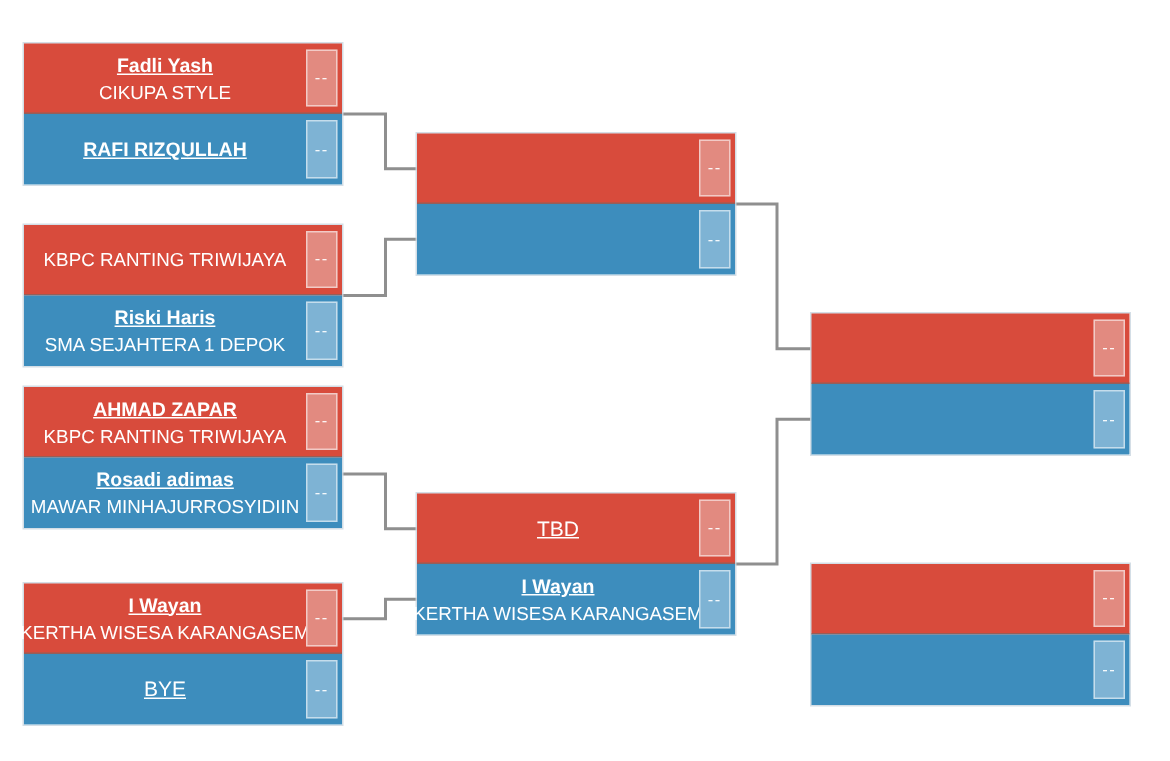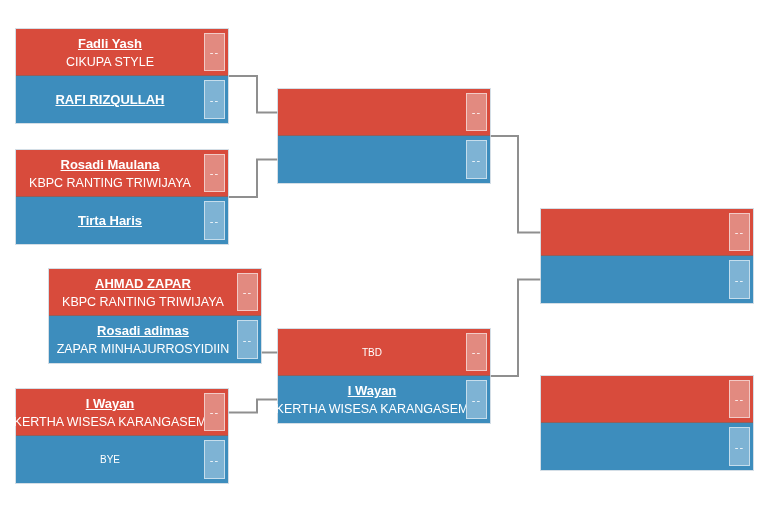--- a/index.html
+++ b/index.html
@@ -27,35 +27,35 @@
   .slot.red{background:#d84b3c;}
   .slot.blue{background:#3d8dbd;}
 
   .name{
     font-size:13px;font-weight:700;text-decoration:underline;
     line-height:19px;white-space:nowrap;
   }
   .team{
     font-size:12.5px;line-height:18px;white-space:nowrap;
   }
-  .plain{font-size:10px;line-height:19px;white-space:nowrap;}
+  .plain{font-size:14px;line-height:19px;white-space:nowrap;text-decoration:underline;}
 
   .score{
     position:absolute;right:3px;top:4px;bottom:4px;width:21px;
     box-sizing:border-box;border:1px solid rgba(255,255,255,0.55);
     display:flex;align-items:center;justify-content:center;
     font-size:11px;letter-spacing:1px;color:rgba(255,255,255,0.92);
   }
   .slot.red .score{background:#e28a80;}
   .slot.blue .score{background:#7eb3d4;}
 
   
   #m-r1m1{left:16px;top:29px;}
   #m-r1m2{left:16px;top:150px;}
-  #m-r1m3{left:16px;top:269px;margin-left:33px;}
+  #m-r1m3{left:16px;top:258px;}
   #m-r1m4{left:16px;top:389px;}
   #m-r2m1{left:278px;top:89px;}
   #m-r2m2{left:278px;top:329px;}
   #m-final{left:541px;top:209px;}
   #m-third{left:541px;top:376px;}
 </style>
 </head>
 <body>
 
 <div class="stage">
@@ -76,39 +76,39 @@
       <div class="score">--</div>
     </div>
     <div class="slot blue">
       <div class="name">RAFI RIZQULLAH</div>
       <div class="score">--</div>
     </div>
   </div>
 
   <div class="match" id="m-r1m2">
     <div class="slot red top">
-      <div class="name">Rosadi Maulana</div>
       <div class="team">KBPC RANTING TRIWIJAYA</div>
       <div class="score">--</div>
     </div>
     <div class="slot blue">
-      <div class="name">Tirta Haris</div>
+      <div class="name">Riski Haris</div>
+      <div class="team">SMA SEJAHTERA 1 DEPOK</div>
       <div class="score">--</div>
     </div>
   </div>
 
   <div class="match" id="m-r1m3">
     <div class="slot red top">
       <div class="name">AHMAD ZAPAR</div>
       <div class="team">KBPC RANTING TRIWIJAYA</div>
       <div class="score">--</div>
     </div>
     <div class="slot blue">
       <div class="name">Rosadi adimas</div>
-      <div class="team">ZAPAR MINHAJURROSYIDIIN</div>
+      <div class="team">MAWAR MINHAJURROSYIDIIN</div>
       <div class="score">--</div>
     </div>
   </div>
 
   <div class="match" id="m-r1m4">
     <div class="slot red top">
       <div class="name">I Wayan</div>
       <div class="team">KERTHA WISESA KARANGASEM</div>
       <div class="score">--</div>
     </div>

